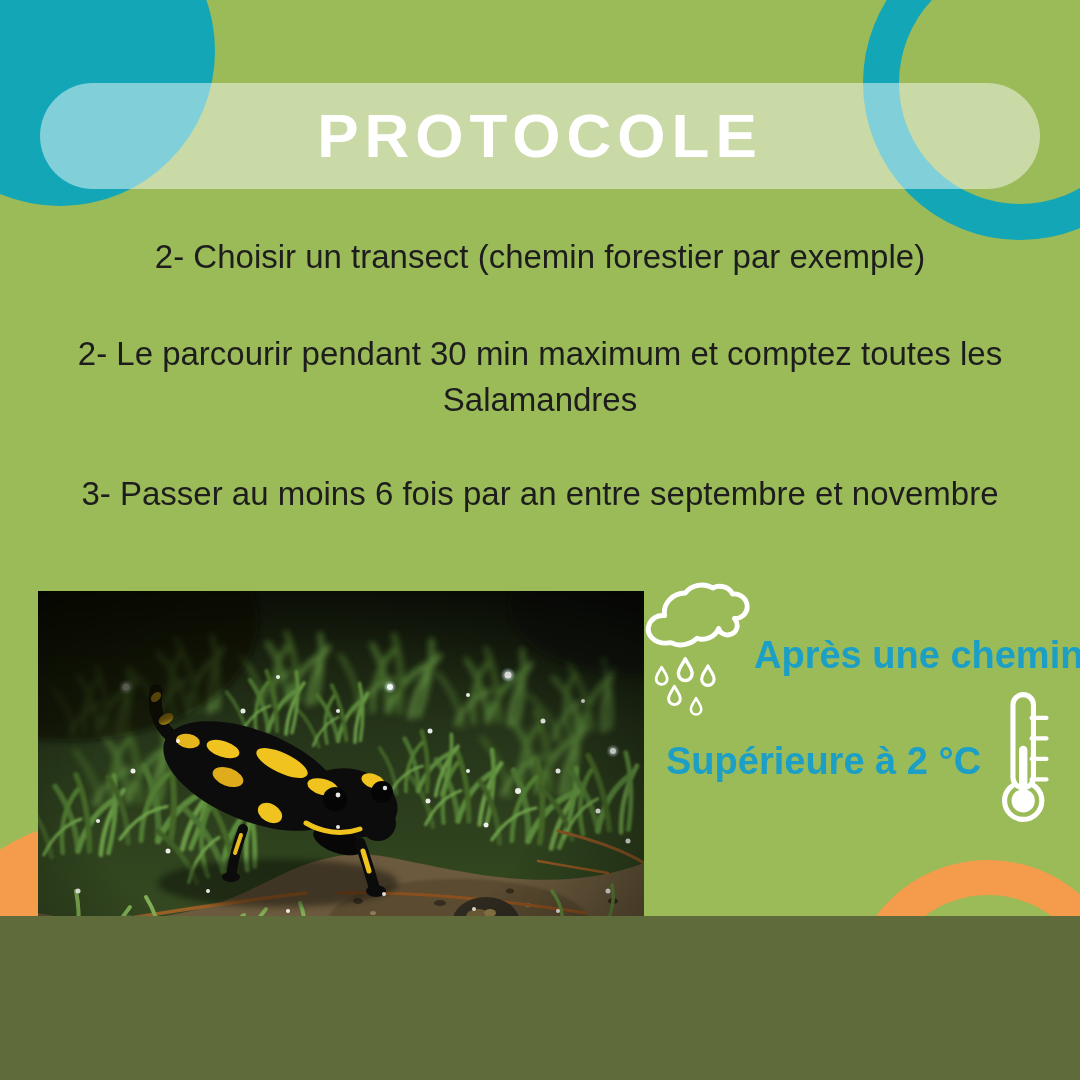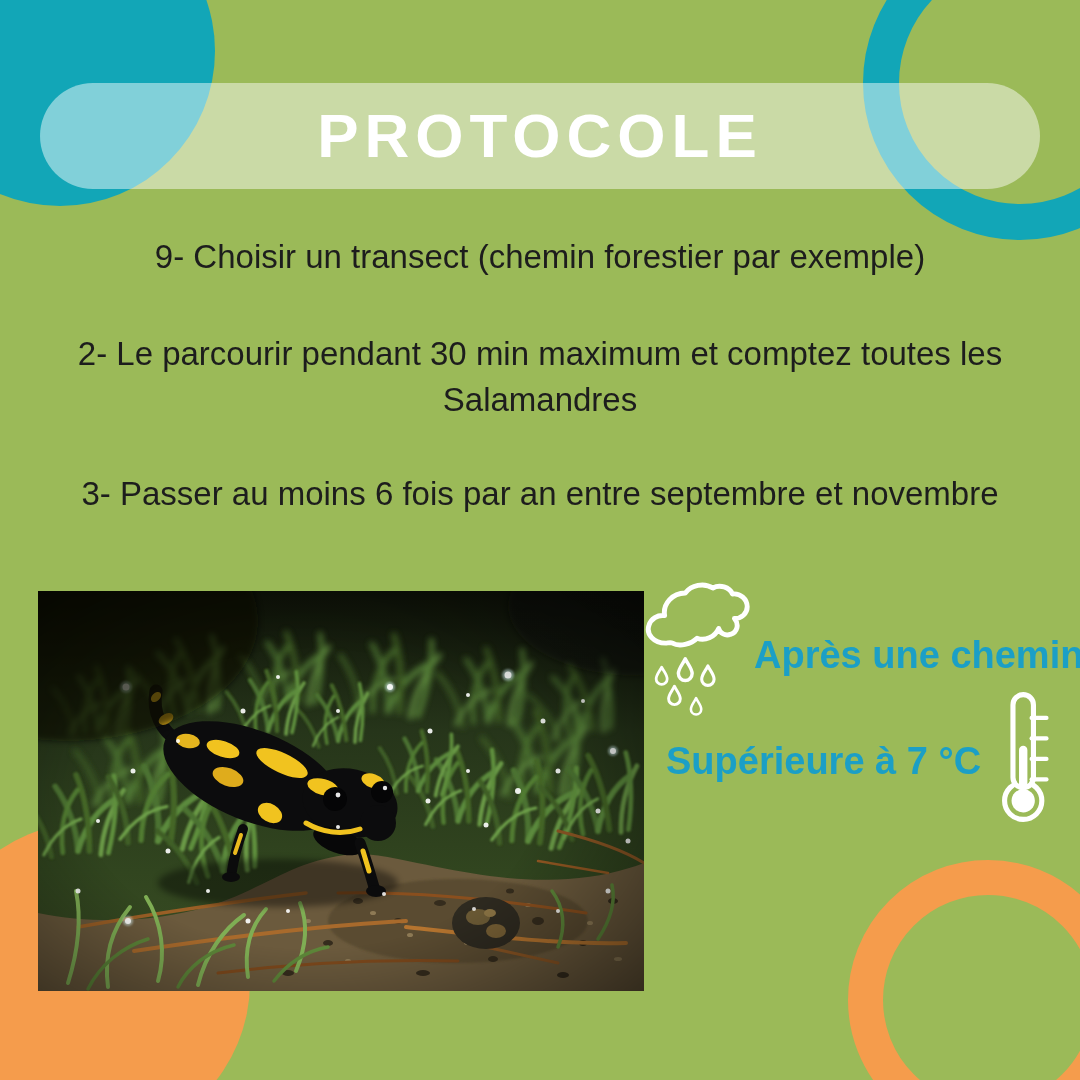--- a/index.html
+++ b/index.html
@@ -1,18 +1,18 @@
 <!DOCTYPE html>
 <html lang="fr"><head>
 <meta charset="utf-8">
 <title>Protocole</title>
 <style>
   html,body{margin:0;padding:0;background:#5f6b3a;}
   .canvas{
-    position:relative;width:1080px;height:1080px;overflow:hidden;
+    position:relative;width:1080px;height:916px;overflow:hidden;
     background:#9bba58;
     font-family:"Liberation Sans", sans-serif;
   }
   
   .circle-tl{position:absolute;left:-95px;top:-104px;width:310px;height:310px;
     border-radius:50%;background:#12a6b7;z-index:1;}
   .ring-tr{position:absolute;left:863px;top:-74px;width:314px;height:314px;
     box-sizing:border-box;border:36px solid #12a6b7;border-radius:50%;z-index:1;}
   .circle-bl{position:absolute;left:-70px;top:822px;width:320px;height:320px;
     border-radius:50%;background:#f59c4c;z-index:1;}
@@ -48,21 +48,21 @@
 
   <div class="circle-tl"></div>
   <div class="ring-tr"></div>
   <div class="circle-bl"></div>
   <div class="ring-br"></div>
 
   <div class="banner">
     <h1>PROTOCOLE</h1>
   </div>
 
-  <p class="step step1">9- Choisir un transect (chemin forestier par exemple)</p>
+  <p class="step step1">2- Choisir un transect (chemin forestier par exemple)</p>
   <p class="step step2">2- Le parcourir pendant 30 min maximum et comptez toutes les Salamandres</p>
   <p class="step step3">3- Passer au moins 6 fois par an entre septembre et novembre</p>
 
   <div class="photo">
     <svg viewBox="0 0 606 400" xmlns="http://www.w3.org/2000/svg" role="img">
       <defs>
         <linearGradient id="bgG" x1="0" y1="0" x2="0" y2="1">
           <stop offset="0" stop-color="#0e1208"></stop>
           <stop offset="0.35" stop-color="#26351a"></stop>
           <stop offset="0.7" stop-color="#31451f"></stop>
@@ -268,21 +268,21 @@
         <path transform="translate(20,96) scale(0.8)" d="M0,-12 C3,-6 7,-2 7,3 A7,7 0 1 1 -7,3 C-7,-2 -3,-6 0,-12 Z"></path>
         <path transform="translate(44,90)" d="M0,-12 C3,-6 7,-2 7,3 A7,7 0 1 1 -7,3 C-7,-2 -3,-6 0,-12 Z"></path>
         <path transform="translate(67,96) scale(0.9)" d="M0,-12 C3,-6 7,-2 7,3 A7,7 0 1 1 -7,3 C-7,-2 -3,-6 0,-12 Z"></path>
         <path transform="translate(33,116) scale(0.85)" d="M0,-12 C3,-6 7,-2 7,3 A7,7 0 1 1 -7,3 C-7,-2 -3,-6 0,-12 Z"></path>
         <path transform="translate(55,127) scale(0.75)" d="M0,-12 C3,-6 7,-2 7,3 A7,7 0 1 1 -7,3 C-7,-2 -3,-6 0,-12 Z"></path>
       </g>
     </g>
   </svg>
 
   <p class="cond-label rain-label">Après une chemin</p>
-  <p class="cond-label temp-label">Supérieure à 7 °C</p>
+  <p class="cond-label temp-label">Supérieure à 2 °C</p>
 
   <svg class="thermo-icon" width="56" height="135" viewBox="0 0 60 145" xmlns="http://www.w3.org/2000/svg">
     <circle cx="27" cy="119" r="20" fill="none" stroke="#ffffff" stroke-width="5.5"></circle>
     <rect x="16" y="5" width="22" height="100" rx="11" fill="#9bba58" stroke="#ffffff" stroke-width="5.5"></rect>
     <g stroke="#ffffff" stroke-width="4.5" stroke-linecap="round">
       <line x1="36" y1="30" x2="52" y2="30"></line>
       <line x1="36" y1="52" x2="52" y2="52"></line>
       <line x1="36" y1="74" x2="52" y2="74"></line>
       <line x1="36" y1="96" x2="52" y2="96"></line>
     </g>

